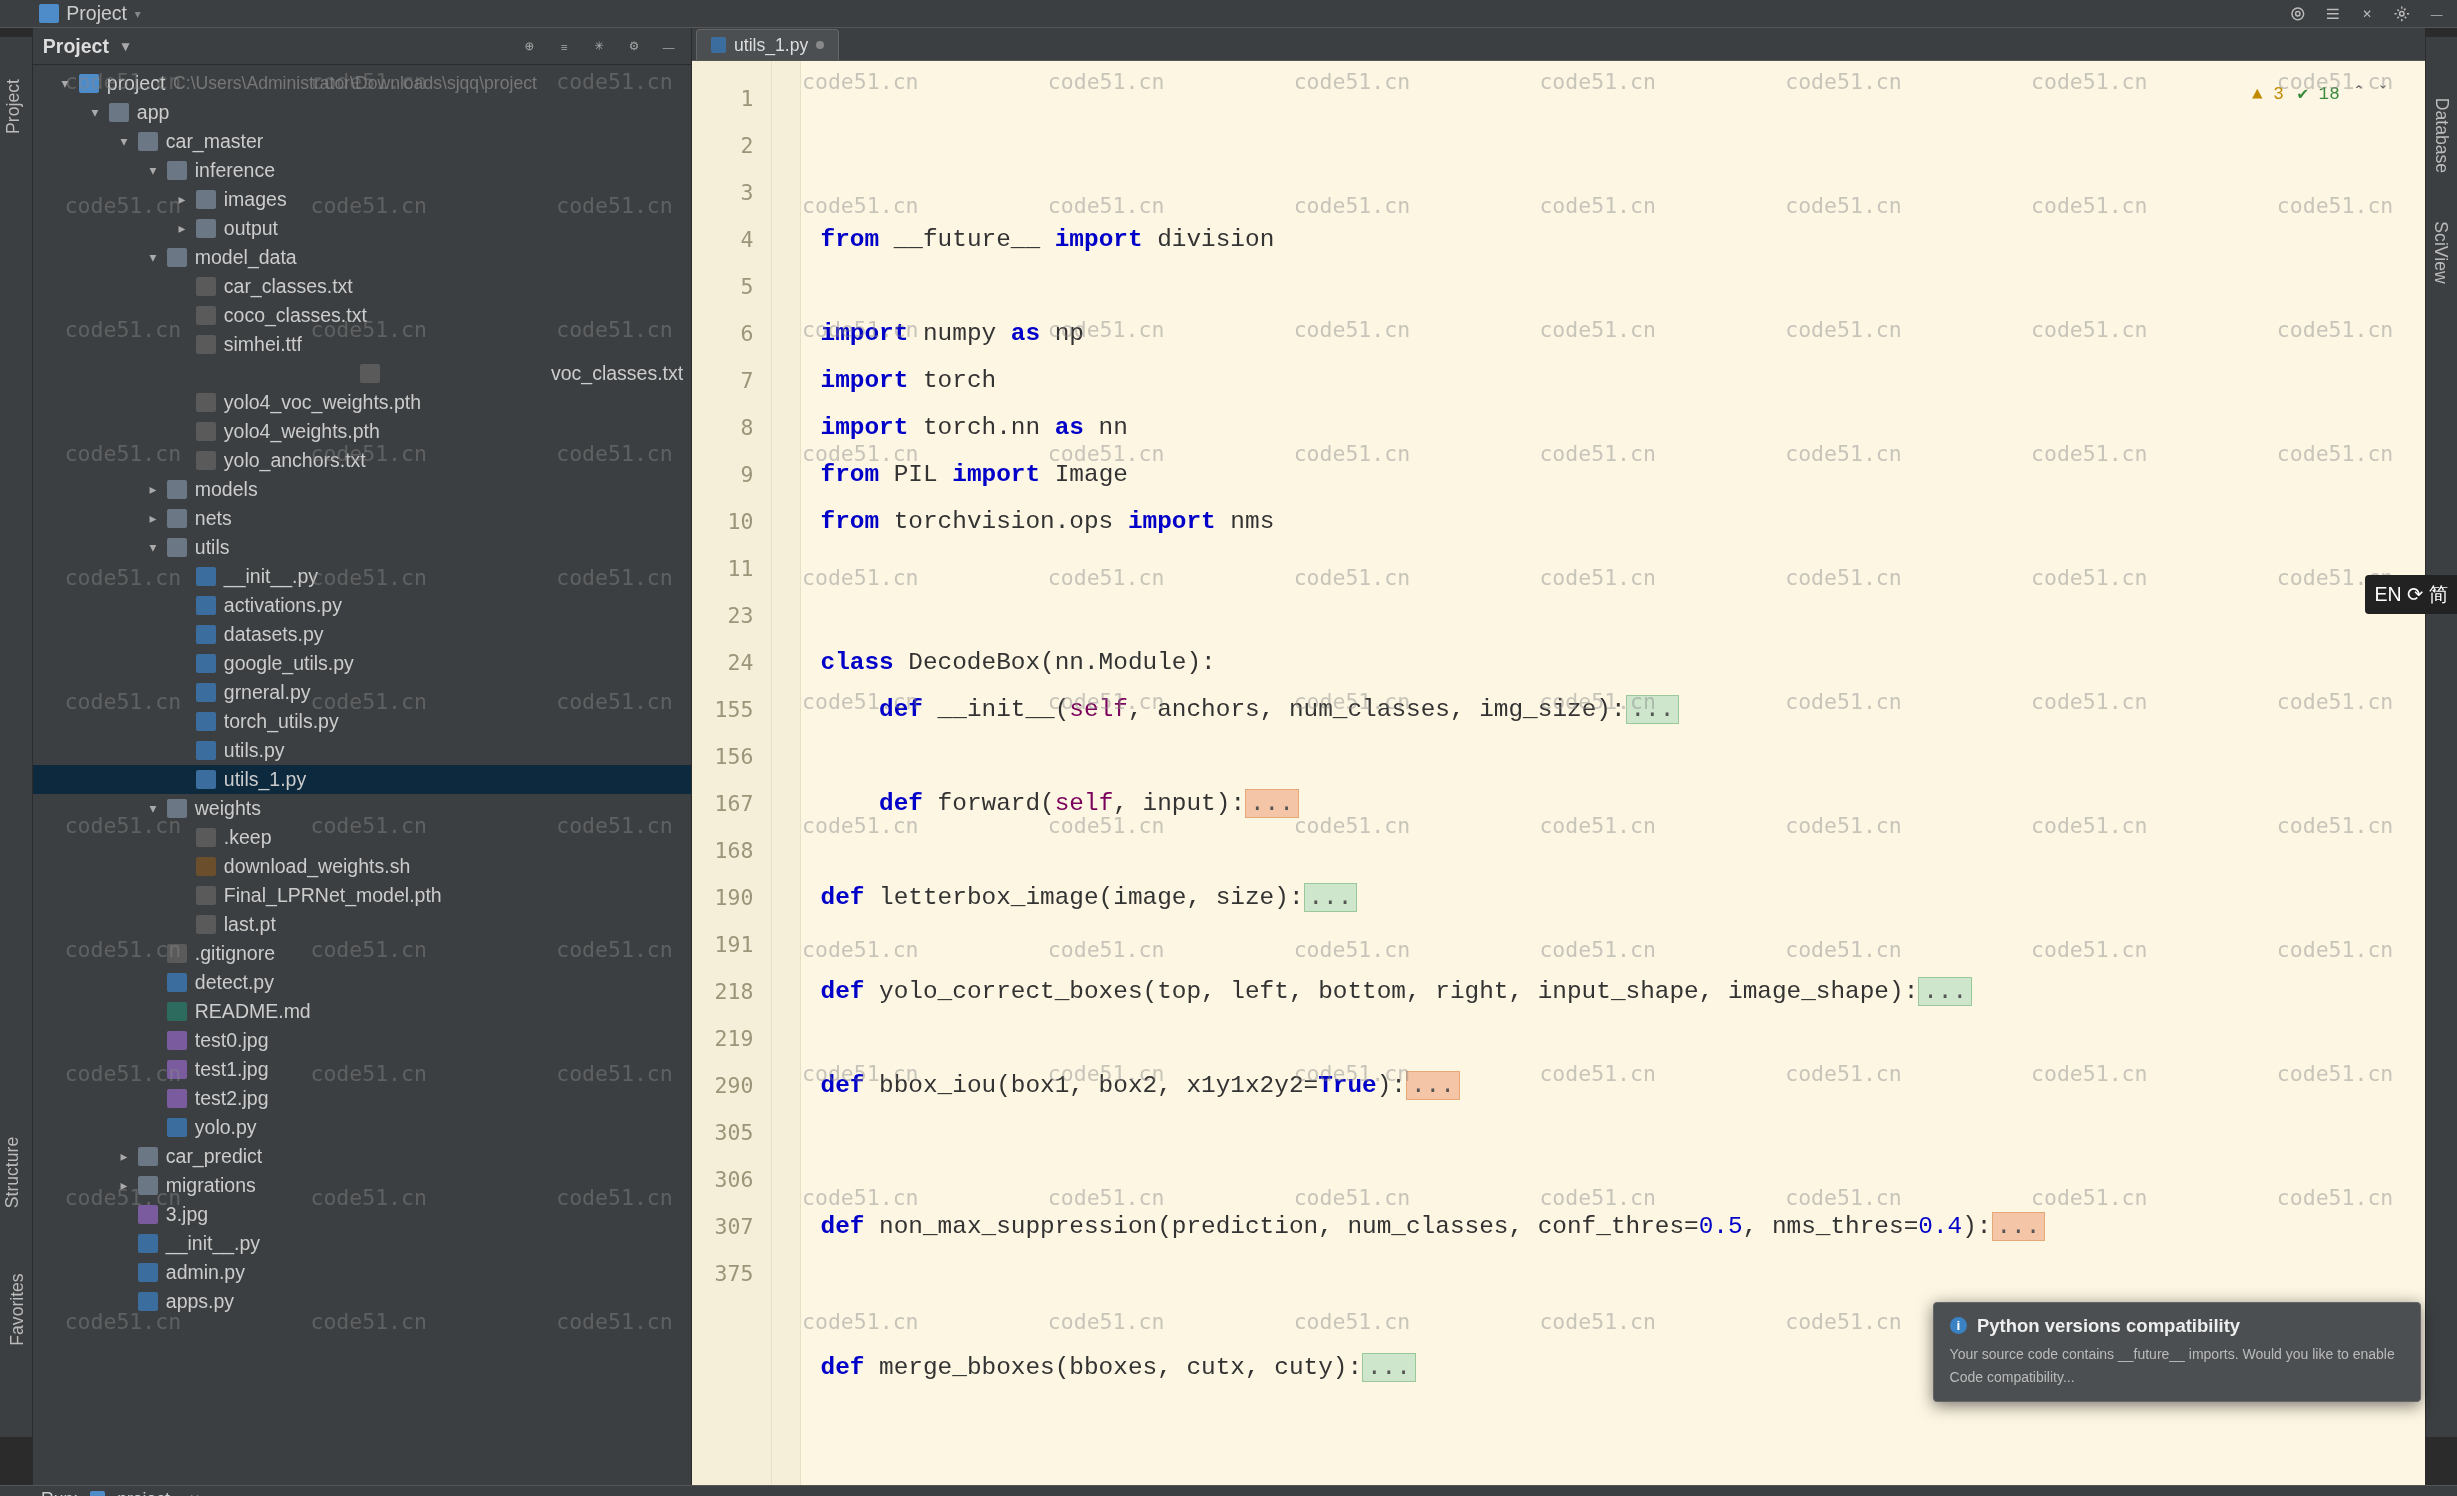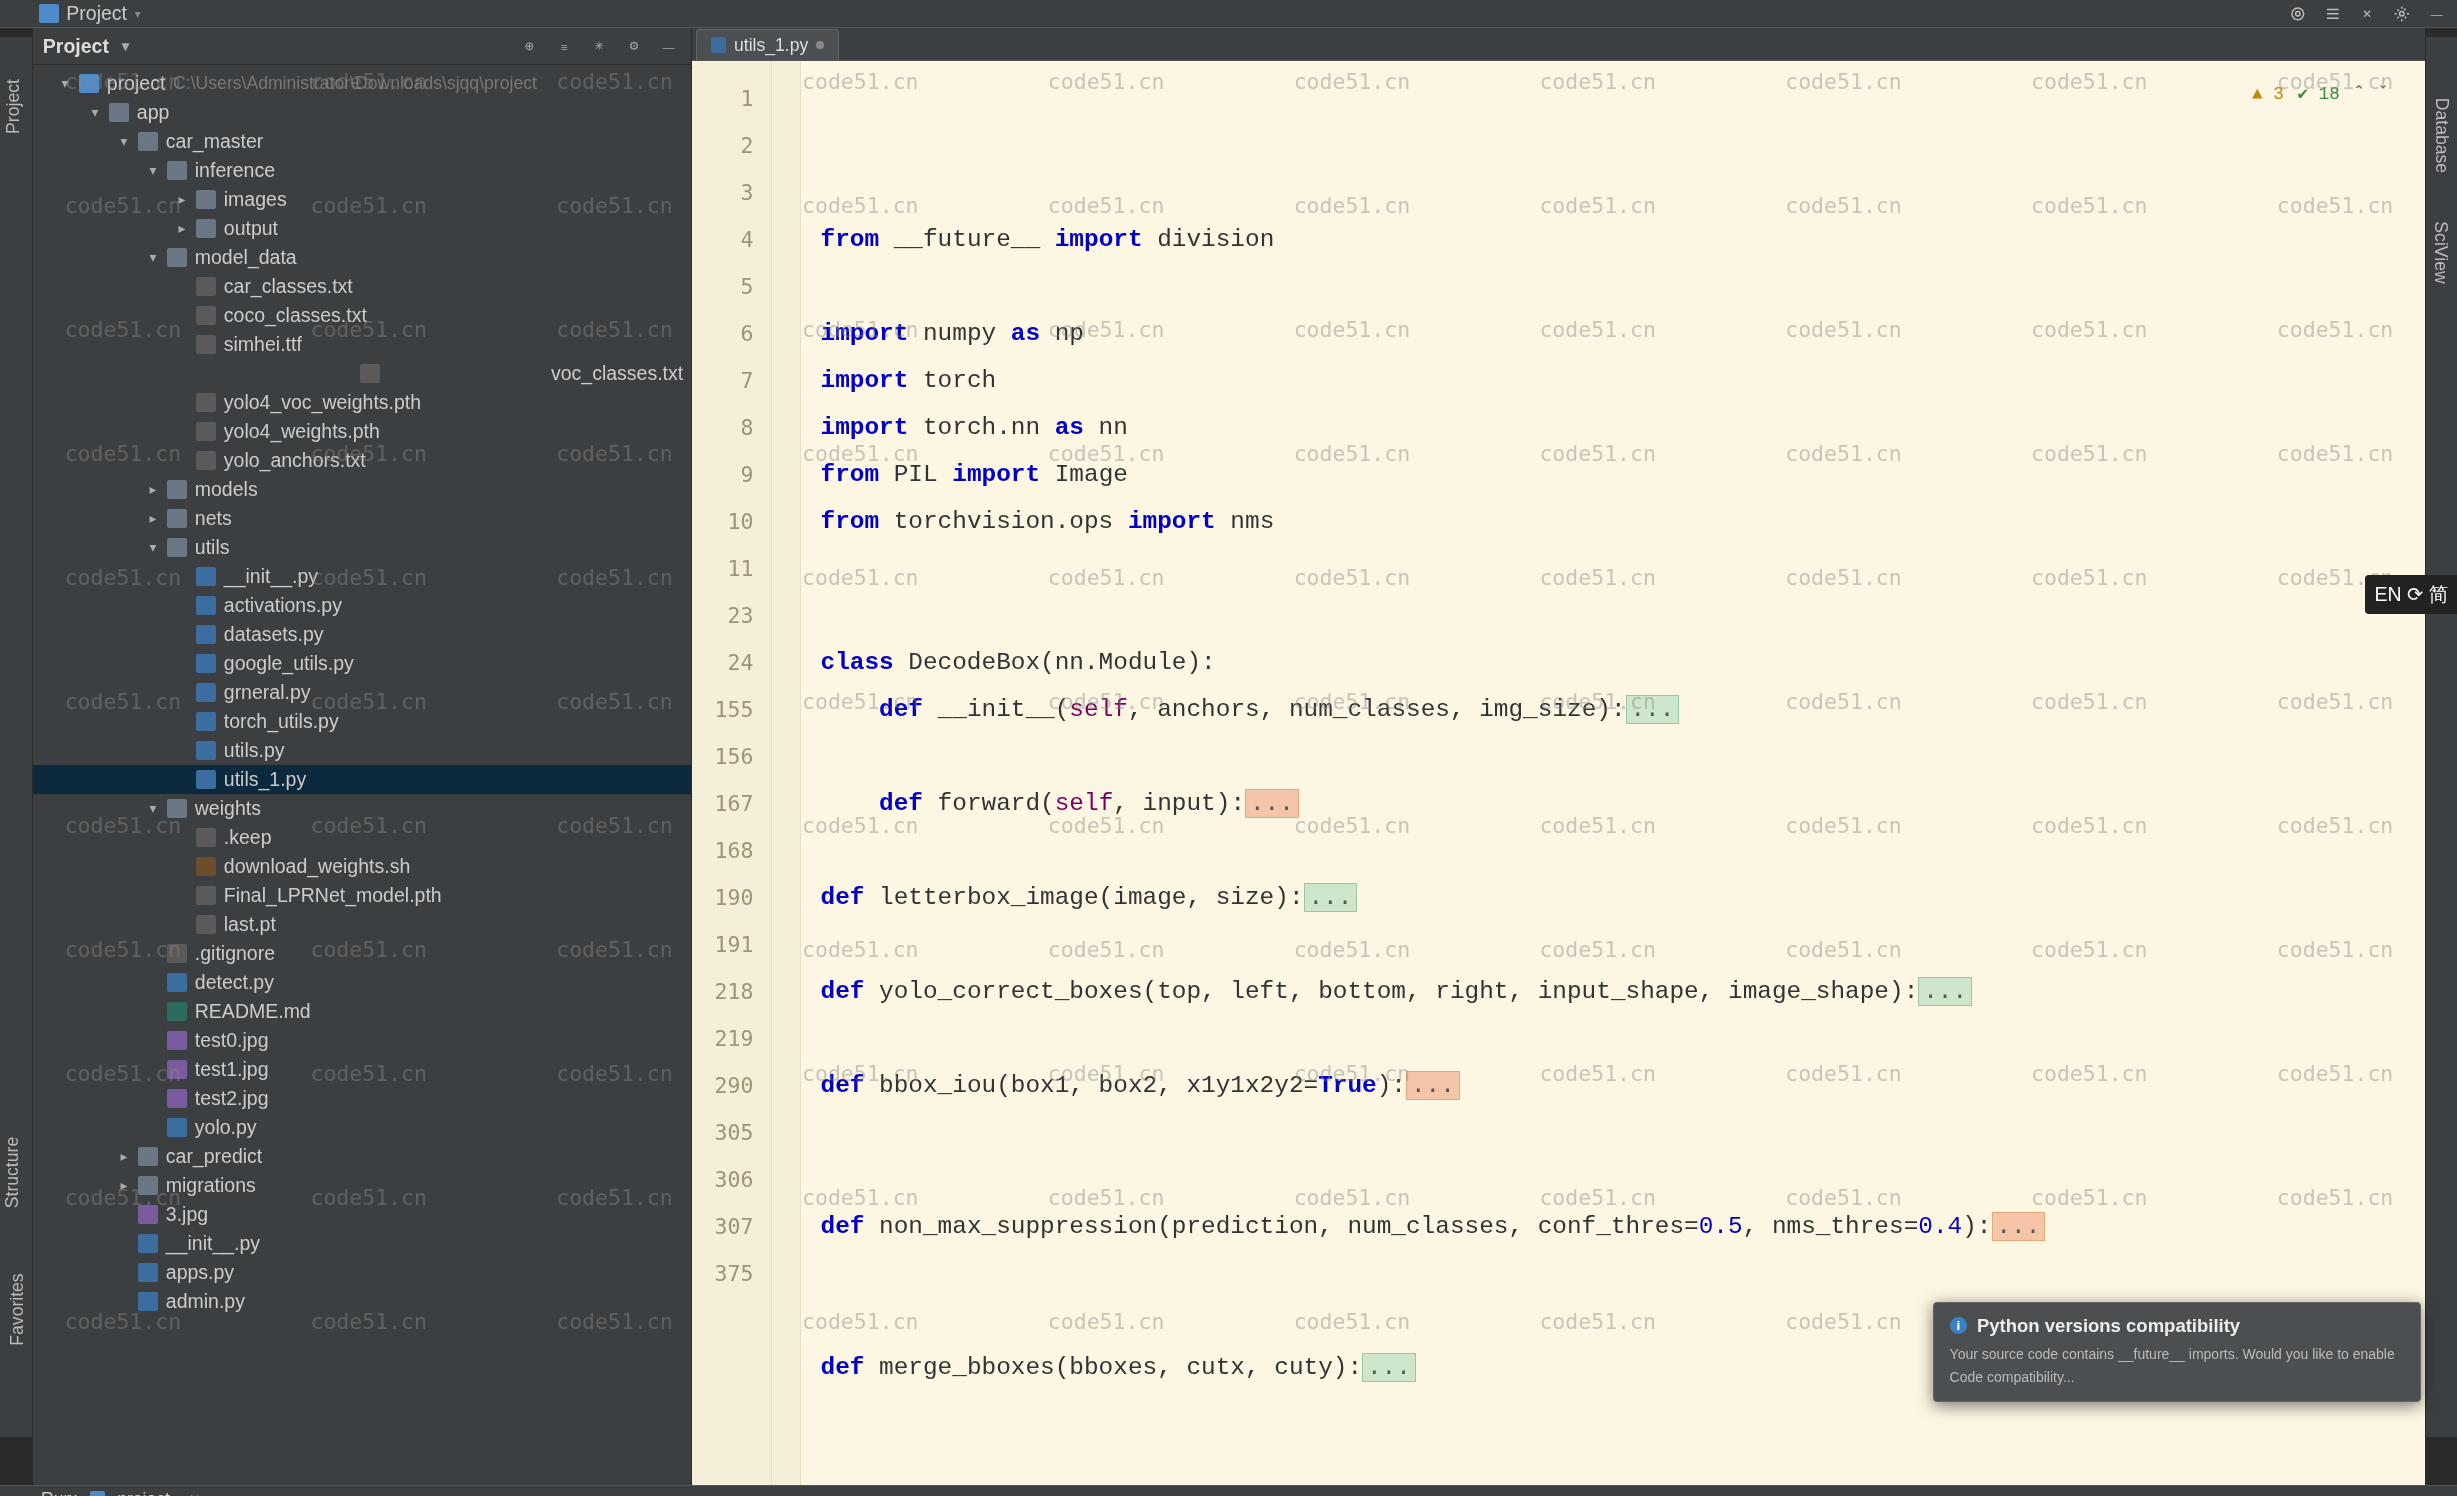--- a/index.html
+++ b/index.html
@@ -343,26 +343,26 @@
             <span class="name">3.jpg</span>
           </div>
           <div class="tree-row" style="padding-left: 84px;">
             <span class="arrow"></span>
             <span class="fico py"></span>
             <span class="name">__init__.py</span>
           </div>
           <div class="tree-row" style="padding-left: 84px;">
             <span class="arrow"></span>
             <span class="fico py"></span>
+            <span class="name">admin.py</span>
+          </div>
+          <div class="tree-row" style="padding-left: 84px;">
+            <span class="arrow"></span>
+            <span class="fico py"></span>
             <span class="name">apps.py</span>
-          </div>
-          <div class="tree-row" style="padding-left: 84px;">
-            <span class="arrow"></span>
-            <span class="fico py"></span>
-            <span class="name">admin.py</span>
           </div>
         </div>
     </div>
 
     <div class="editor-area">
       <div class="tabbar">
         <div class="tab active">
           <span style="width:15.6px;height:15.6px;background:#3b6e9e;border-radius:2px;"></span>
           <span>utils_1.py</span>
           <span class="dot"></span>

